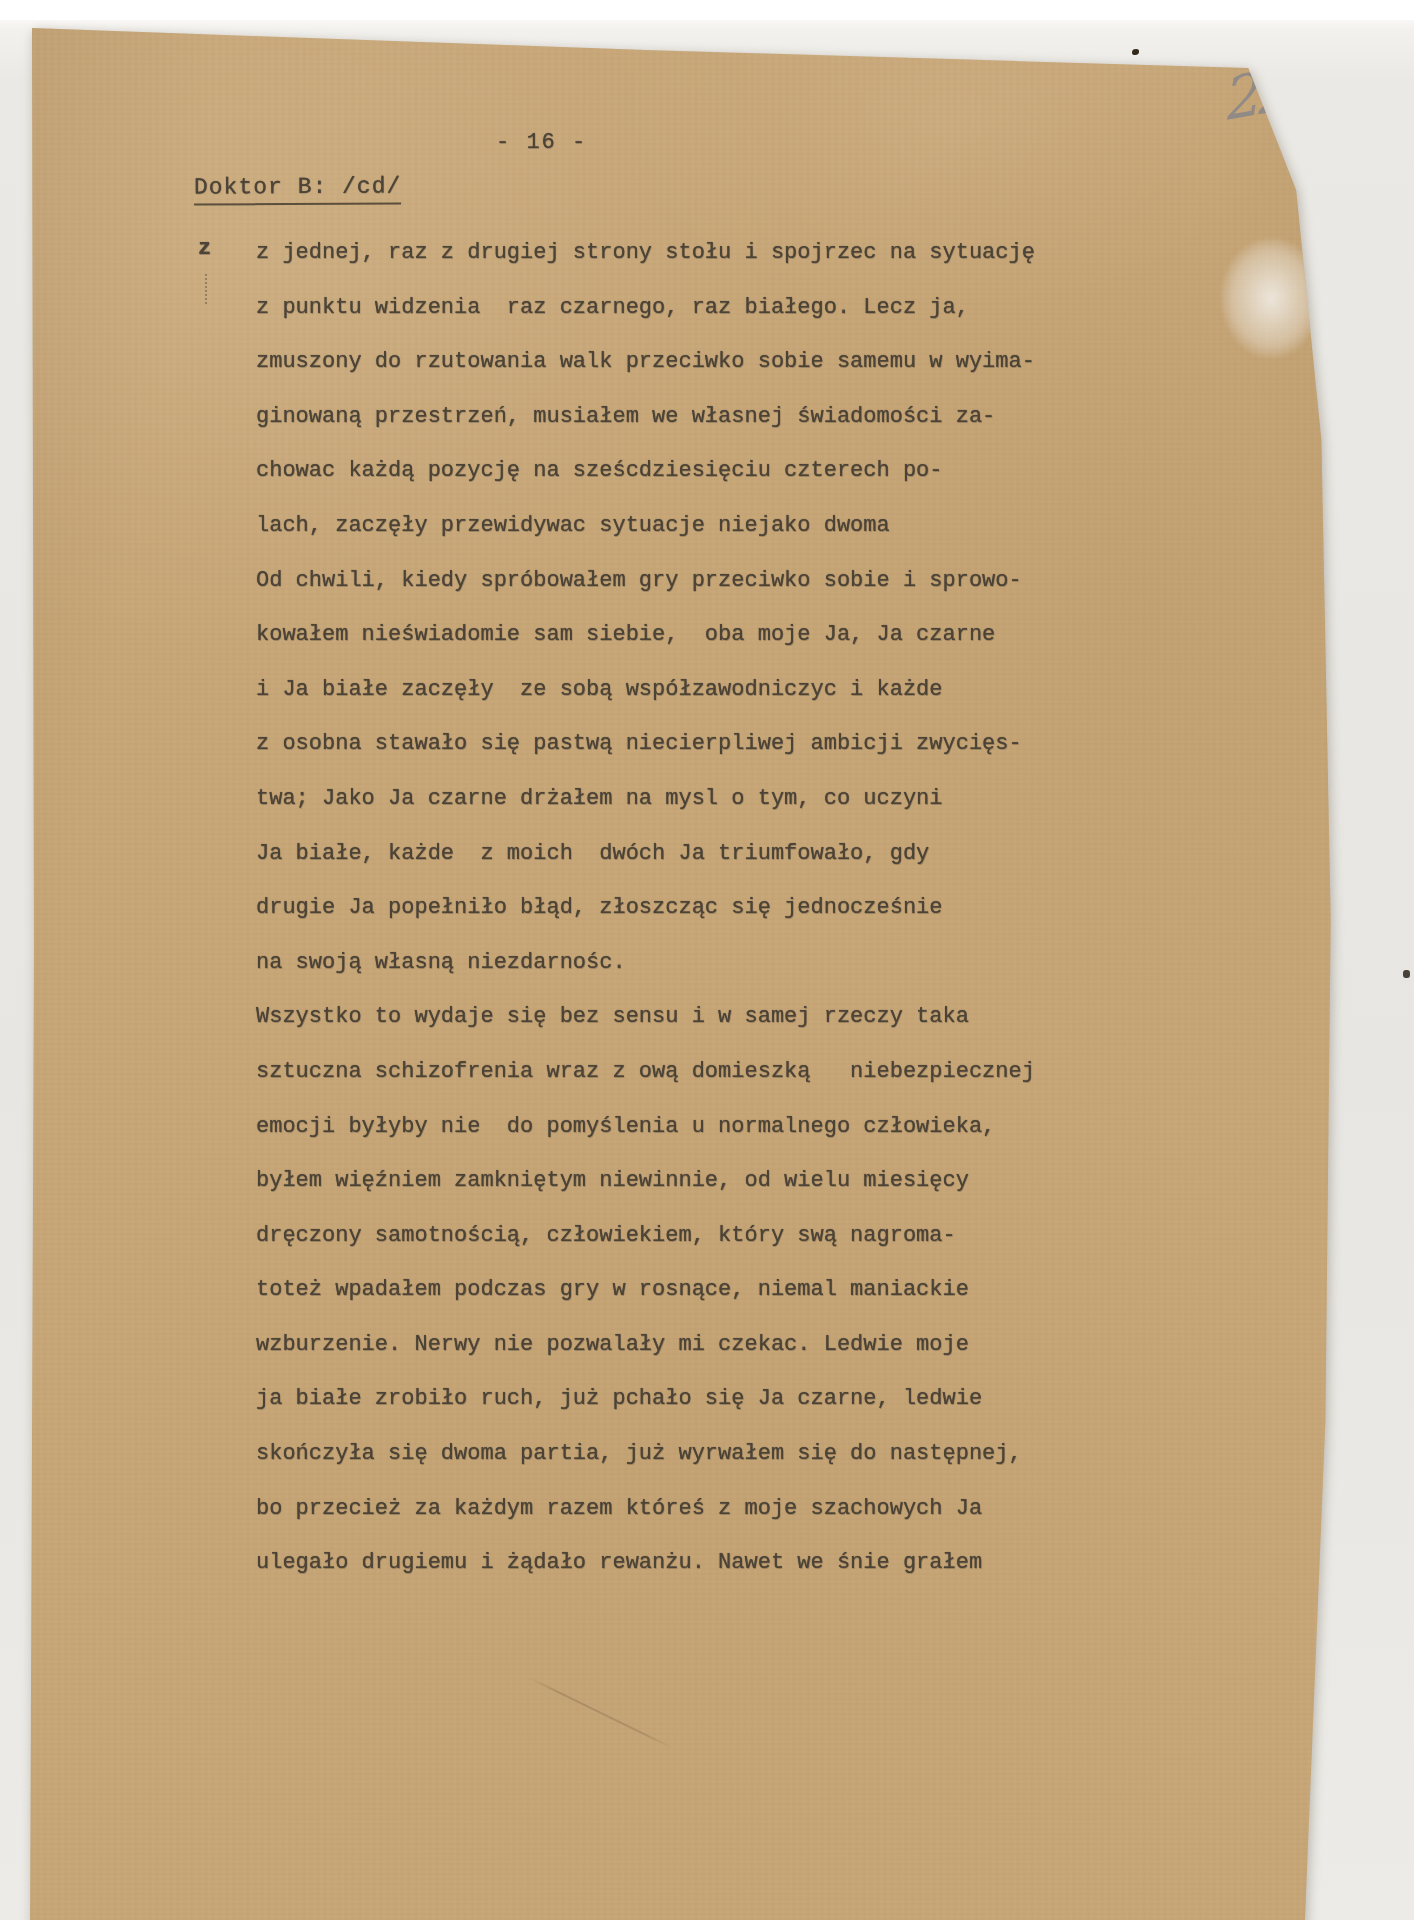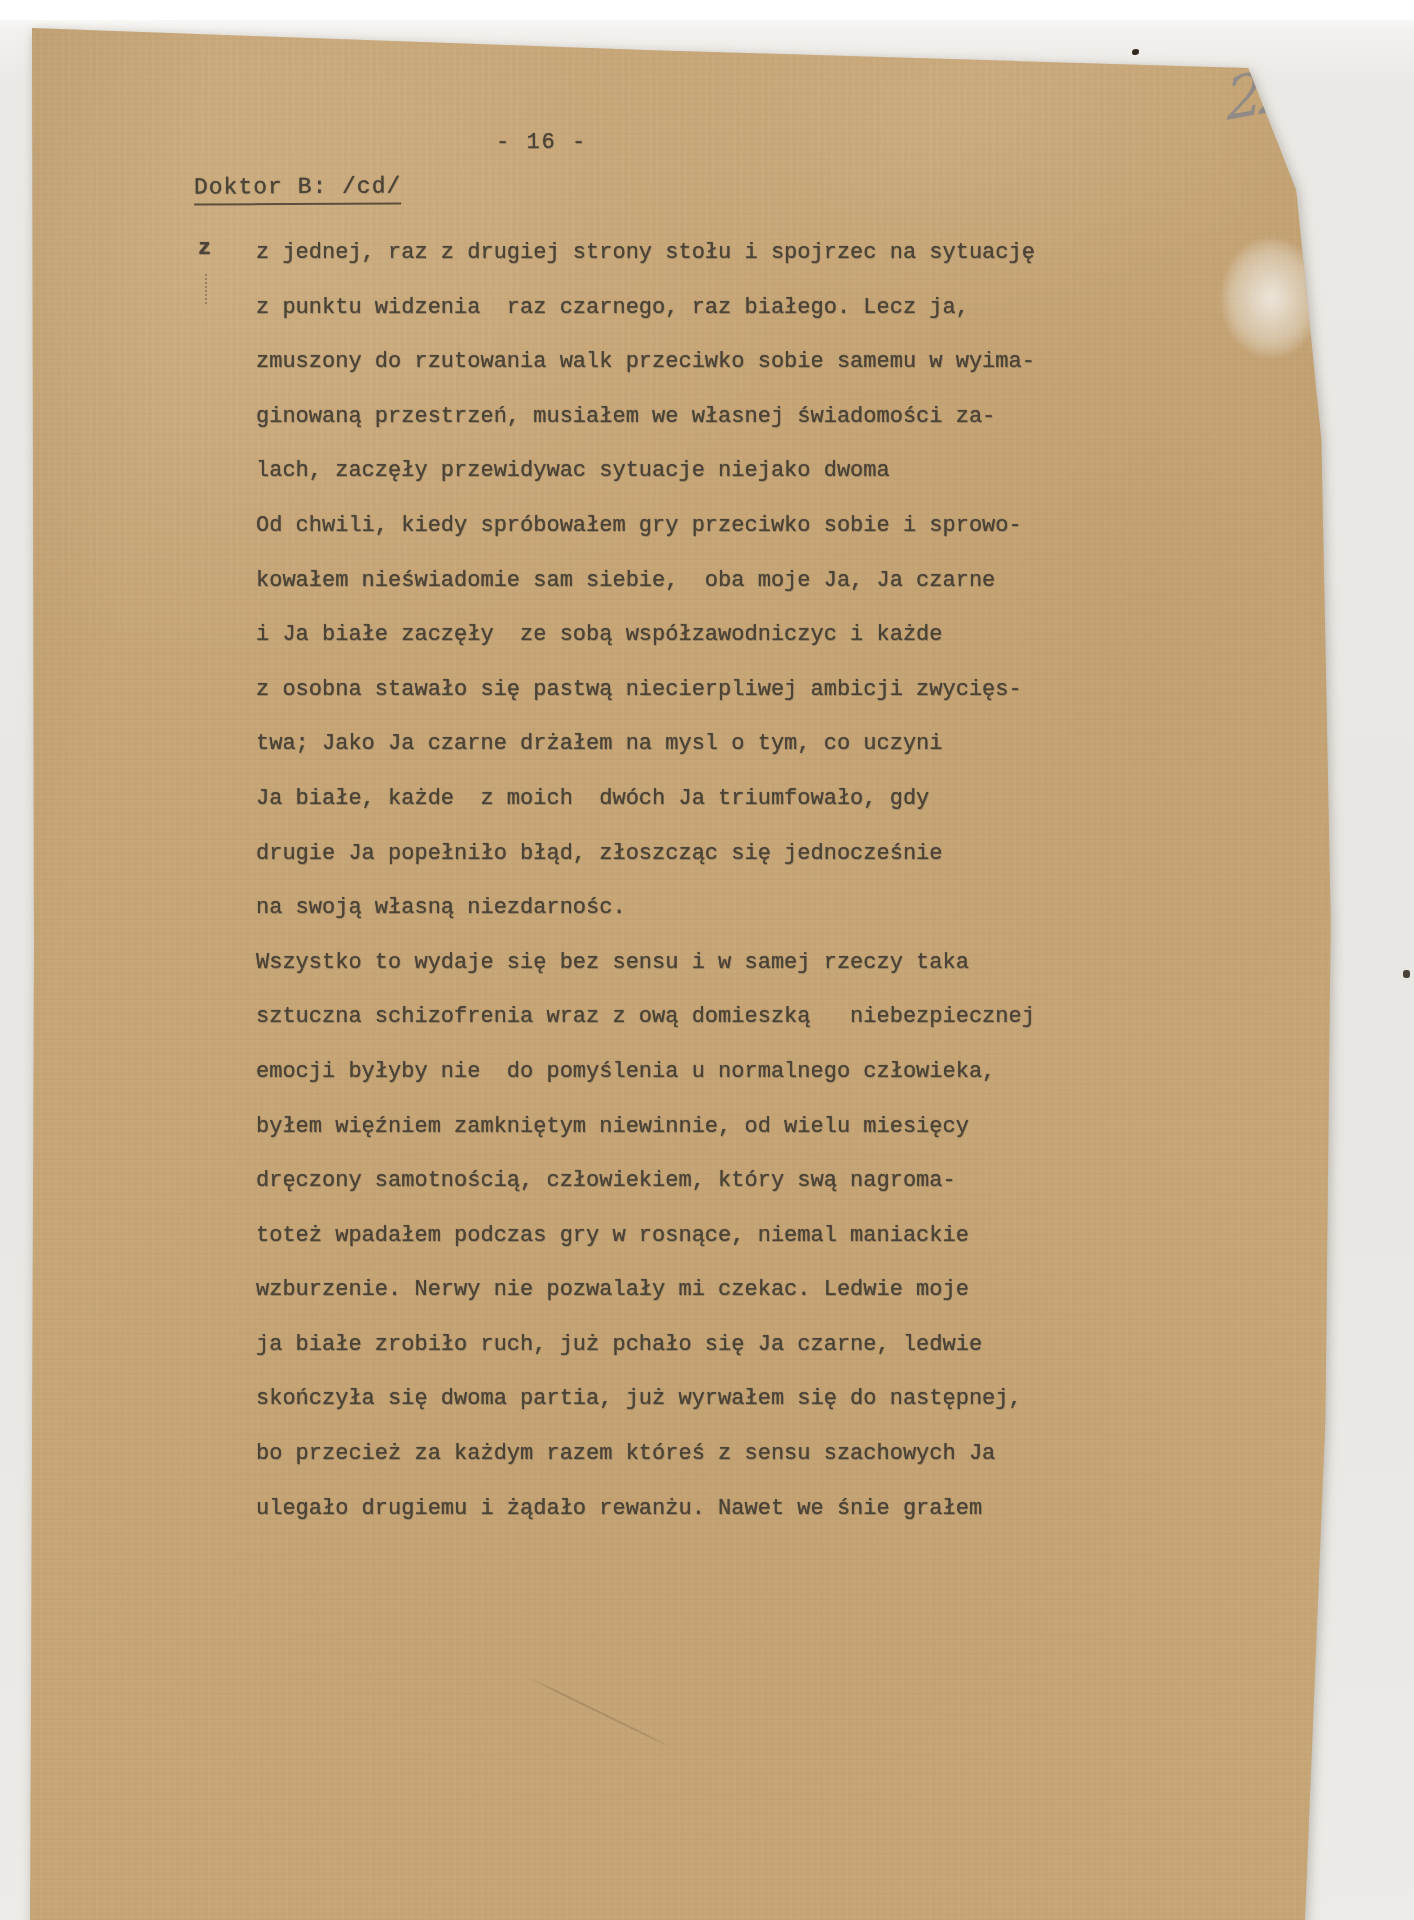--- a/index.html
+++ b/index.html
@@ -111,39 +111,40 @@
       <div class="typed margin-note">z</div>
 
       <div class="margin-tick"></div>
 
       <div class="body-block">
 
       <div class="typed line">z jednej, raz z drugiej strony stołu i spojrzec na sytuację</div>
           <div class="typed line">z punktu widzenia  raz czarnego, raz białego. Lecz ja,</div>
           <div class="typed line">zmuszony do rzutowania walk przeciwko sobie samemu w wyima-</div>
           <div class="typed line">ginowaną przestrzeń, musiałem we własnej świadomości za-</div>
+          <div class="typed line">chowac każdą pozycję na sześcdziesięciu czterech po-</div>
           <div class="typed line">lach, zaczęły przewidywac sytuacje niejako dwoma</div>
           <div class="typed line">Od chwili, kiedy spróbowałem gry przeciwko sobie i sprowo-</div>
           <div class="typed line">kowałem nieświadomie sam siebie,  oba moje Ja, Ja czarne</div>
           <div class="typed line">i Ja białe zaczęły  ze sobą współzawodniczyc i każde</div>
           <div class="typed line">z osobna stawało się pastwą niecierpliwej ambicji zwycięs-</div>
           <div class="typed line">twa; Jako Ja czarne drżałem na mysl o tym, co uczyni</div>
           <div class="typed line">Ja białe, każde  z moich  dwóch Ja triumfowało, gdy</div>
           <div class="typed line">drugie Ja popełniło błąd, złoszcząc się jednocześnie</div>
           <div class="typed line">na swoją własną niezdarnośc.</div>
           <div class="typed line">Wszystko to wydaje się bez sensu i w samej rzeczy taka</div>
           <div class="typed line">sztuczna schizofrenia wraz z ową domieszką   niebezpiecznej</div>
           <div class="typed line">emocji byłyby nie  do pomyślenia u normalnego człowieka,</div>
           <div class="typed line">byłem więźniem zamkniętym niewinnie, od wielu miesięcy</div>
           <div class="typed line">dręczony samotnością, człowiekiem, który swą nagroma-</div>
           <div class="typed line">toteż wpadałem podczas gry w rosnące, niemal maniackie</div>
           <div class="typed line">wzburzenie. Nerwy nie pozwalały mi czekac. Ledwie moje</div>
           <div class="typed line">ja białe zrobiło ruch, już pchało się Ja czarne, ledwie</div>
           <div class="typed line">skończyła się dwoma partia, już wyrwałem się do następnej,</div>
-          <div class="typed line">bo przecież za każdym razem któreś z sensu szachowych Ja</div>
+          <div class="typed line">bo przecież za każdym razem któreś z moje szachowych Ja</div>
           <div class="typed line">ulegało drugiemu i żądało rewanżu. Nawet we śnie grałem</div>
         </div>
 
       <div class="pale-blob"></div>
 
       <div class="handwritten">22</div>
 
       <div class="scratch"></div>
     </div>
   </div>

